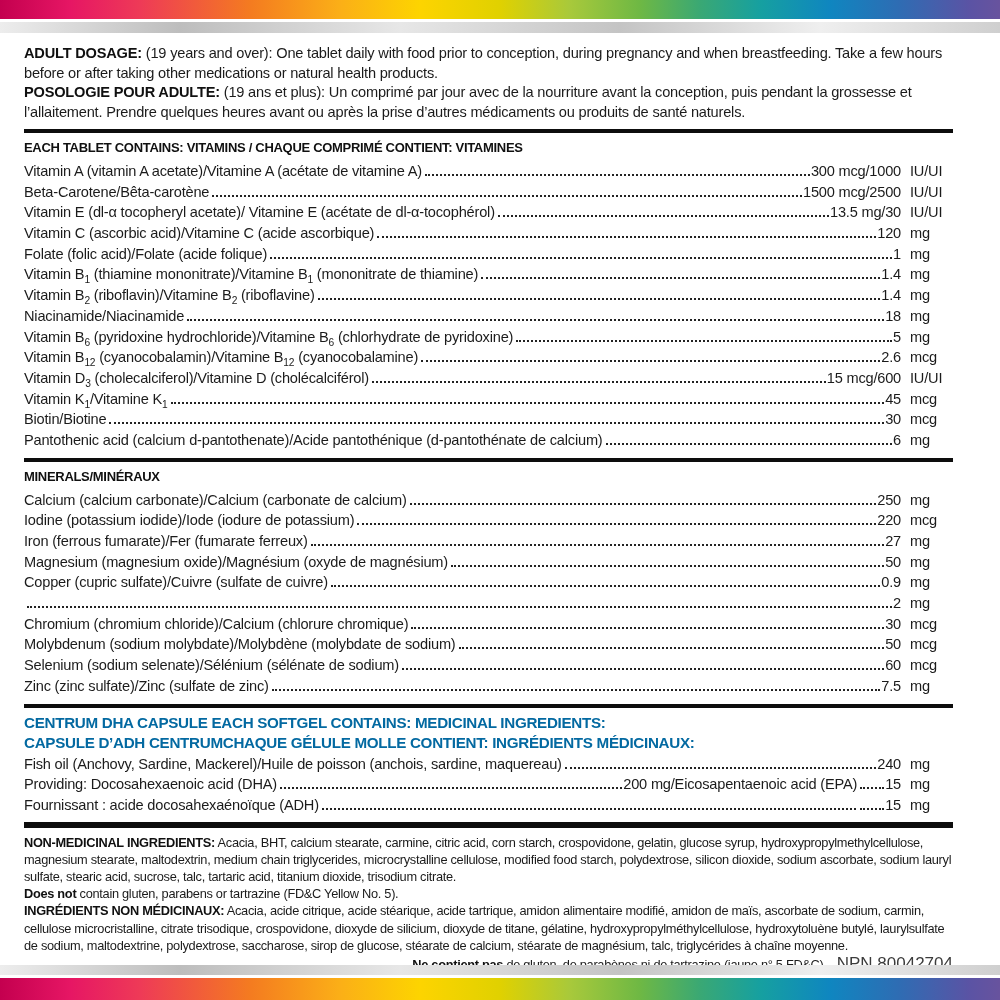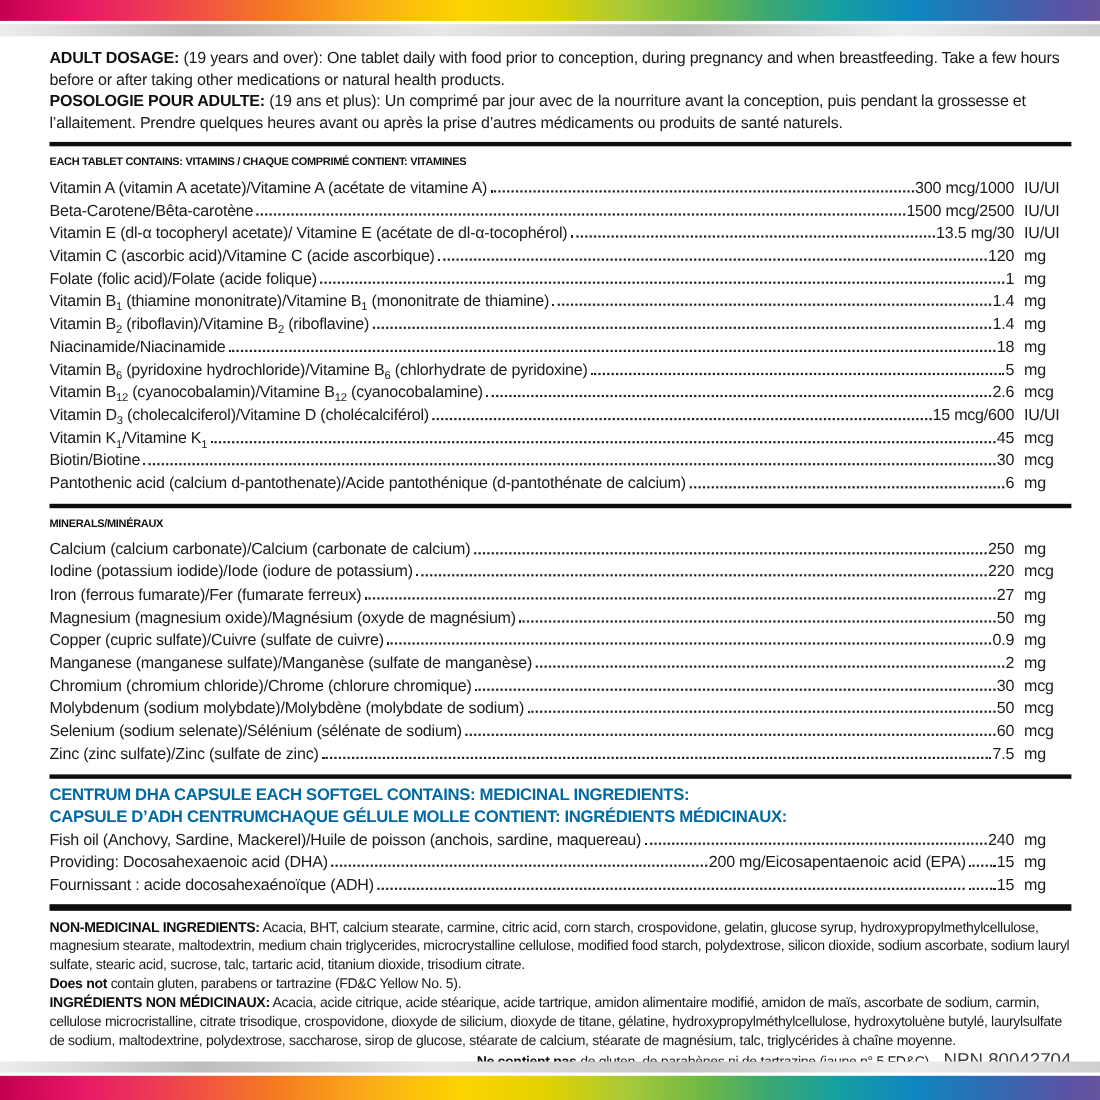--- a/index.html
+++ b/index.html
@@ -20,30 +20,30 @@
   }
   .rainbow.top { top:0; height:19px; }
   .rainbow.bottom { top:978px; height:22px; }
   .silver {
     background:linear-gradient(90deg,
       #ededed 0%, #bdbdbd 18%, #e7e7e7 40%, #c4c4c4 62%, #efefef 82%, #cfcfcf 100%);
   }
   .silver.top { top:22px; height:11px; }
   .silver.bottom { top:965px; height:10px; }
 
-  .content { position:absolute; top:44px; left:45px; width:929px; }
+  .content { position:absolute; top:44px; left:24px; width:929px; }
 
   .dosage { font-size:14.6px; line-height:19.5px; }
   .dosage b, .nm b { font-weight:700; color:#101010; }
 
   .divider { height:4px; background:#0d0d0d; margin:7px 0 5px; }
   .divider.thick { height:6px; margin:6px 0; }
 
   .section-heading {
-    font-size:10px; font-weight:700; color:#101010;
+    font-size:13px; font-weight:700; color:#101010;
     letter-spacing:-0.3px; line-height:20px; margin:1px 0 3px;
   }
   .h3 { font-size:15.2px; font-weight:700; color:#0369a1; letter-spacing:-0.3px; line-height:20.5px; }
 
   .row { display:flex; align-items:baseline; font-size:14.6px; height:20.7px; line-height:20.7px; white-space:nowrap; }
   .row .name { flex:0 0 auto; }
   .leader { flex:1 1 auto; border-bottom:2px dotted #222; margin:0 1px 4px 3px; min-width:8px; }
   .leader.short { flex:0 0 24px; }
   .row .value { flex:0 0 auto; text-align:right; }
   .row .unit { flex:0 0 52px; padding-left:9px; }
@@ -206,28 +206,27 @@
         <span class="unit">mg</span>
       </div>
       <div class="row">
         <span class="name">Copper (cupric sulfate)/Cuivre (sulfate de cuivre)</span>
         <span class="leader"></span>
 
         <span class="value">0.9</span>
         <span class="unit">mg</span>
       </div>
       <div class="row">
-        <span class="name">Manganese (manganese sulfate)/Manganèse (sulfate de manganèse)</span>
         <span class="leader"></span>
 
         <span class="value">2</span>
         <span class="unit">mg</span>
       </div>
       <div class="row">
-        <span class="name">Chromium (chromium chloride)/Chrome (chlorure chromique)</span>
+        <span class="name">Chromium (chromium chloride)/Calcium (chlorure chromique)</span>
         <span class="leader"></span>
 
         <span class="value">30</span>
         <span class="unit">mcg</span>
       </div>
       <div class="row">
         <span class="name">Molybdenum (sodium molybdate)/Molybdène (molybdate de sodium)</span>
         <span class="leader"></span>
 
         <span class="value">50</span>

